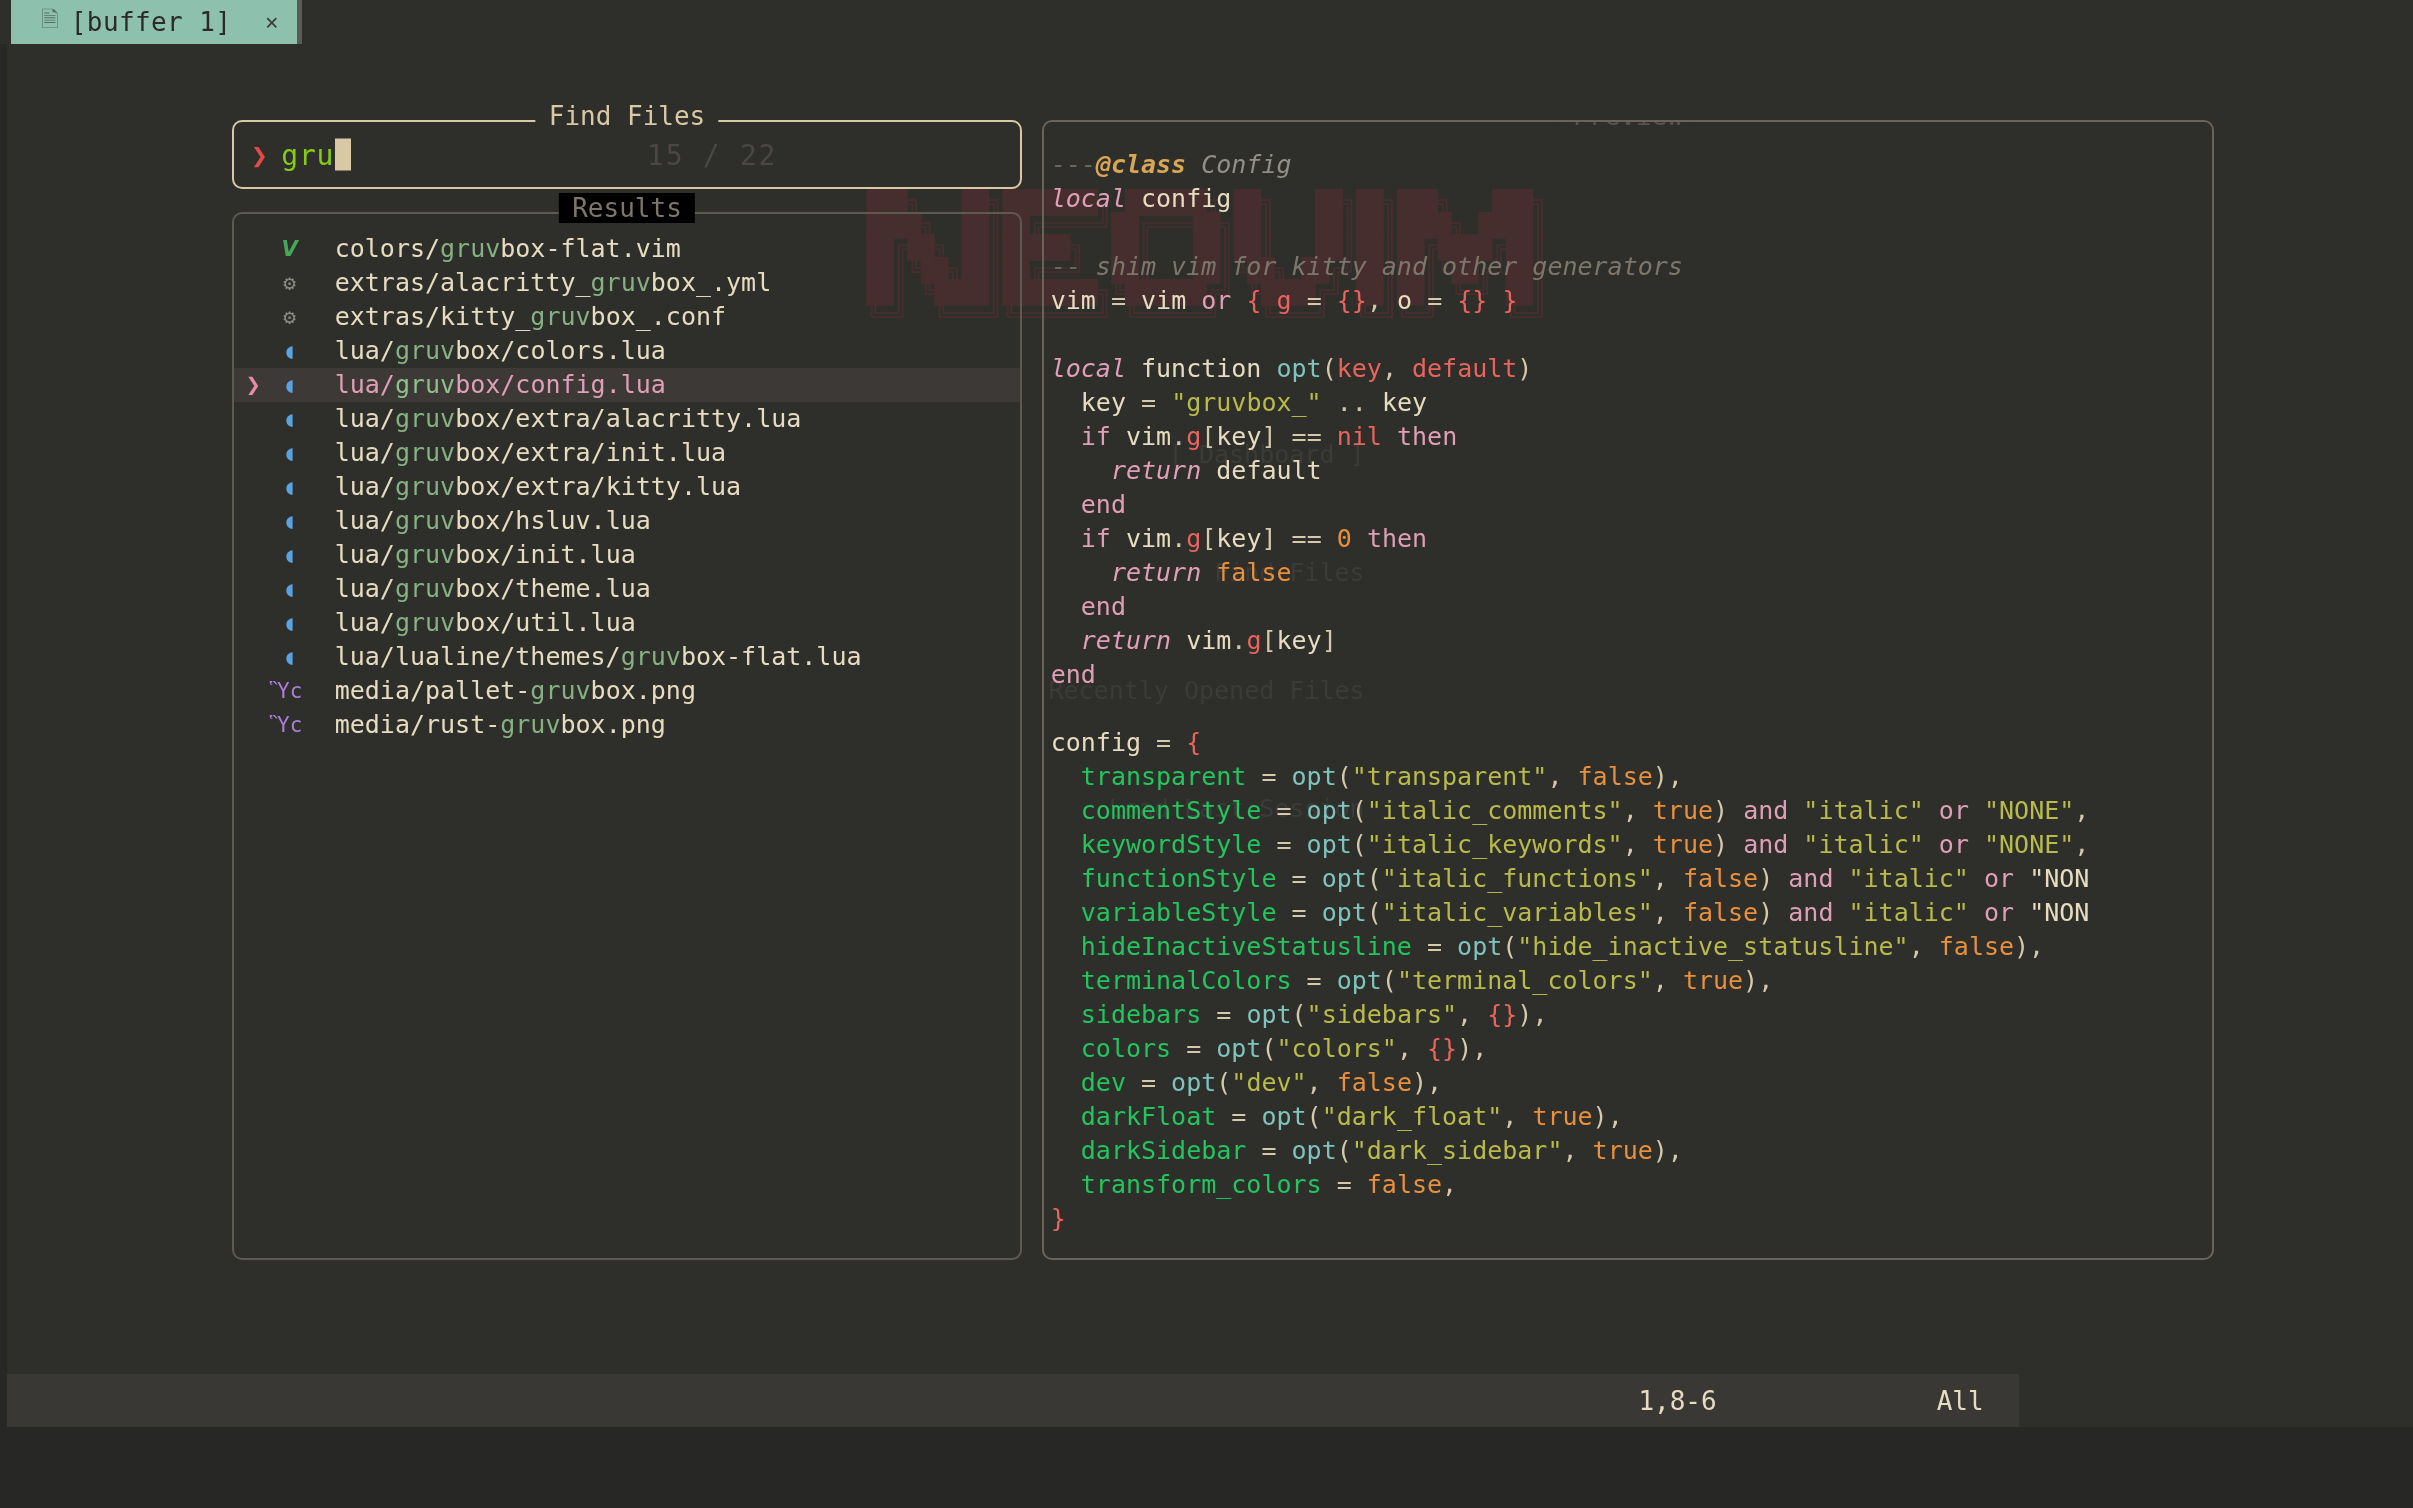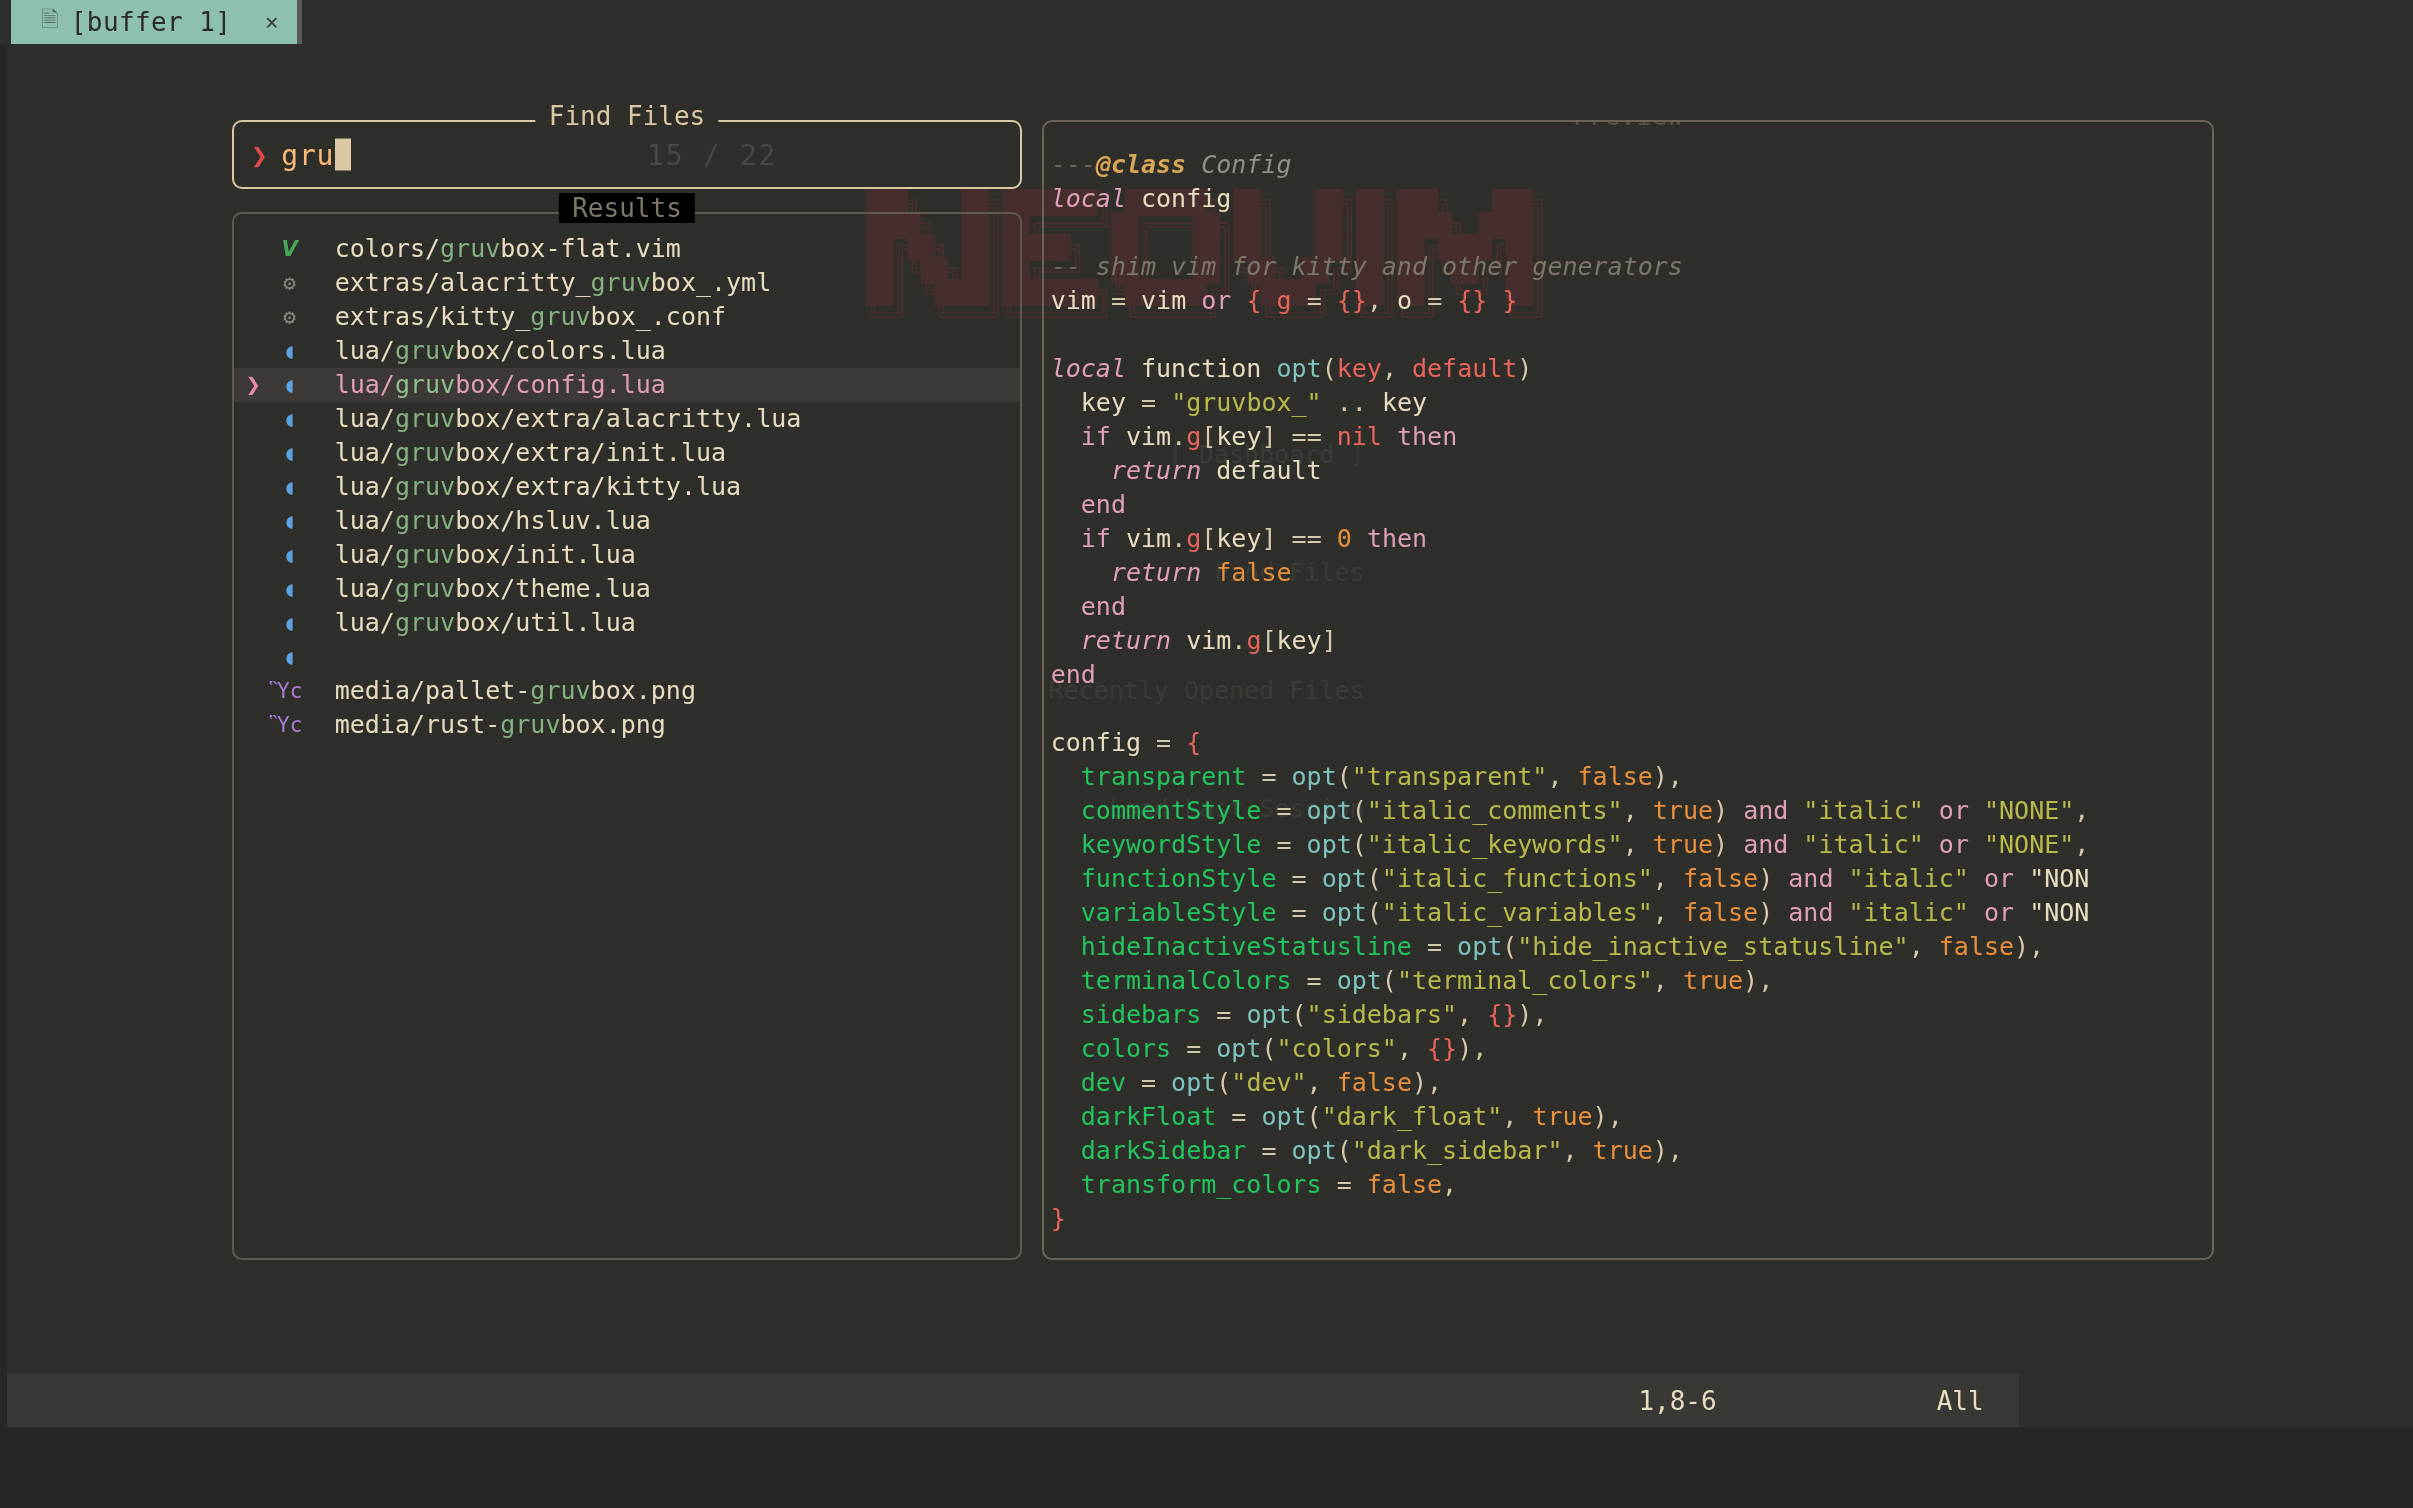--- a/index.html
+++ b/index.html
@@ -106,21 +106,21 @@
     font-size: 26px;
     white-space: nowrap;
   }
   .prompt-row {
     position: absolute;
     left: 17px; top: 50%; transform: translateY(-50%);
     display: flex; align-items: center;
     font-size: 28px;
   }
   .prompt-arrow { color: #e04a4a; margin-right: 13.4px; font-weight: bold; }
-  .prompt-text  { color: #fdba74; letter-spacing: 0.8px; }
+  .prompt-text  { color: #84cc16; letter-spacing: 0.8px; }
   .prompt-cursor {
     display: inline-block;
     width: 16px; height: 32px;
     background: #d9c8a4;
     vertical-align: middle;
     margin-left: 0.8px;
   }
   .prompt-count {
     position: absolute;
     right: 243px; top: 50%; transform: translateY(-50%);
@@ -361,20 +361,21 @@
           <span class="fname">lua/<span class="m">gruv</span>box/theme.lua</span>
         </div>
         <div class="result-row">
           <span class="sel-arrow"></span>
           <span class="ft-icon ic-lua">◖</span>
           <span class="fname">lua/<span class="m">gruv</span>box/util.lua</span>
         </div>
         <div class="result-row">
           <span class="sel-arrow"></span>
           <span class="ft-icon ic-lua">◖</span>
+          <span class="fname">lua/lualine/themes/<span class="m">gruv</span>box-flat.lua</span>
         </div>
         <div class="result-row">
           <span class="sel-arrow"></span>
           <span class="ft-icon ic-img">Ὓc</span>
           <span class="fname">media/pallet-<span class="m">gruv</span>box.png</span>
         </div>
         <div class="result-row">
           <span class="sel-arrow"></span>
           <span class="ft-icon ic-img">Ὓc</span>
           <span class="fname">media/rust-<span class="m">gruv</span>box.png</span>

